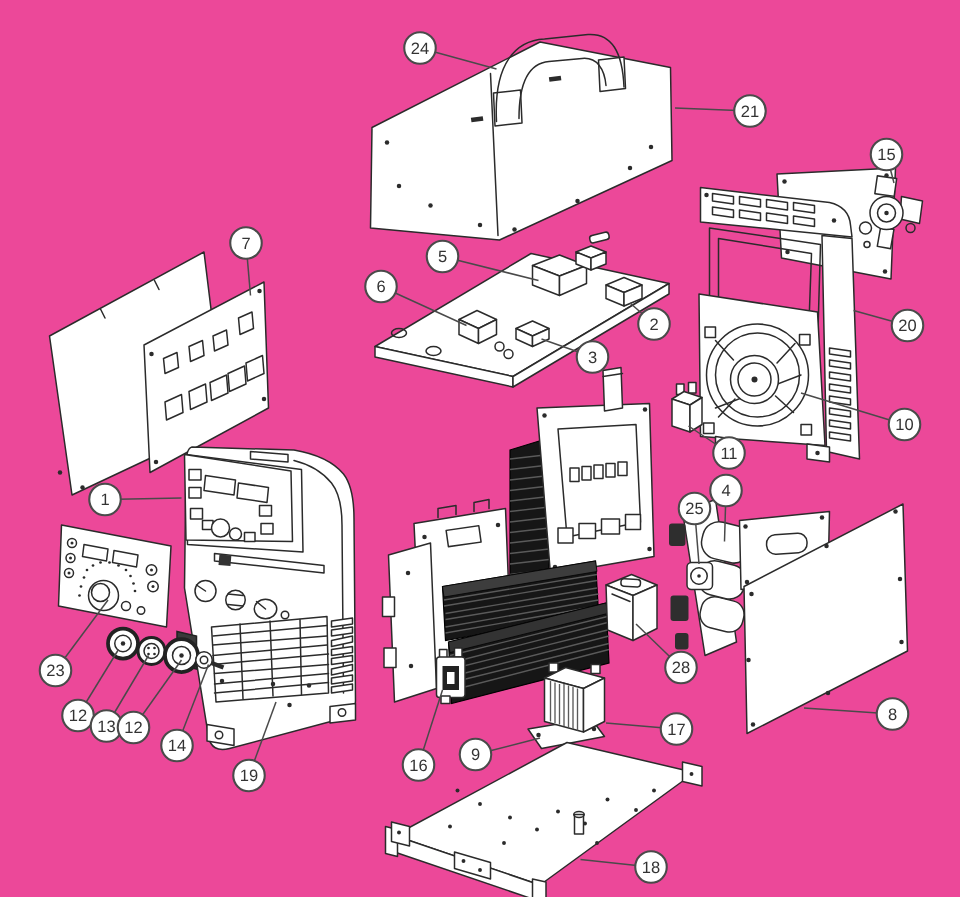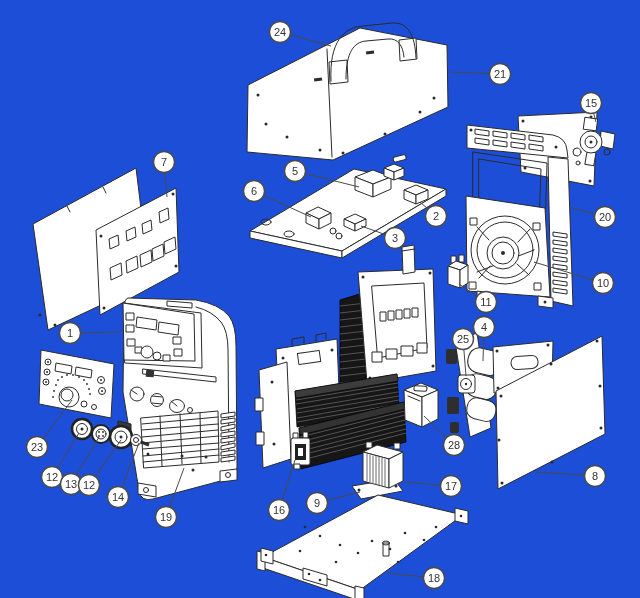--- a/index.html
+++ b/index.html
@@ -1,16 +1,16 @@
 <!DOCTYPE html>
 <html><head>
 <meta charset="utf-8">
 <style>
   html,body{margin:0;padding:0;background:#ffffff;}
-  .stage{width:640px;height:598px;position:relative;background:#1d4ed8;overflow:hidden;
+  .stage{width:640px;height:598px;position:relative;background:#ec4899;overflow:hidden;
          font-family:"Liberation Sans", sans-serif;}
   svg{display:block;}
   .ln{fill:none;stroke:#2b2b2b;stroke-width:1;stroke-linejoin:round;stroke-linecap:round;}
   .fw{fill:#ffffff;stroke:#2b2b2b;stroke-width:1;stroke-linejoin:round;}
   .dk{fill:#161616;stroke:#000;stroke-width:0.8;}
   .fin{stroke:#5a5a5a;stroke-width:0.9;fill:none;}
   .dot{fill:#2b2b2b;stroke:none;}
   .callout line{stroke:#4a4a4a;stroke-width:1;}
   .callout circle{fill:#fff;stroke:#4a4a4a;stroke-width:1.4;}
   .callout text{font:11px "Liberation Sans", sans-serif;fill:#333;text-anchor:middle;}

